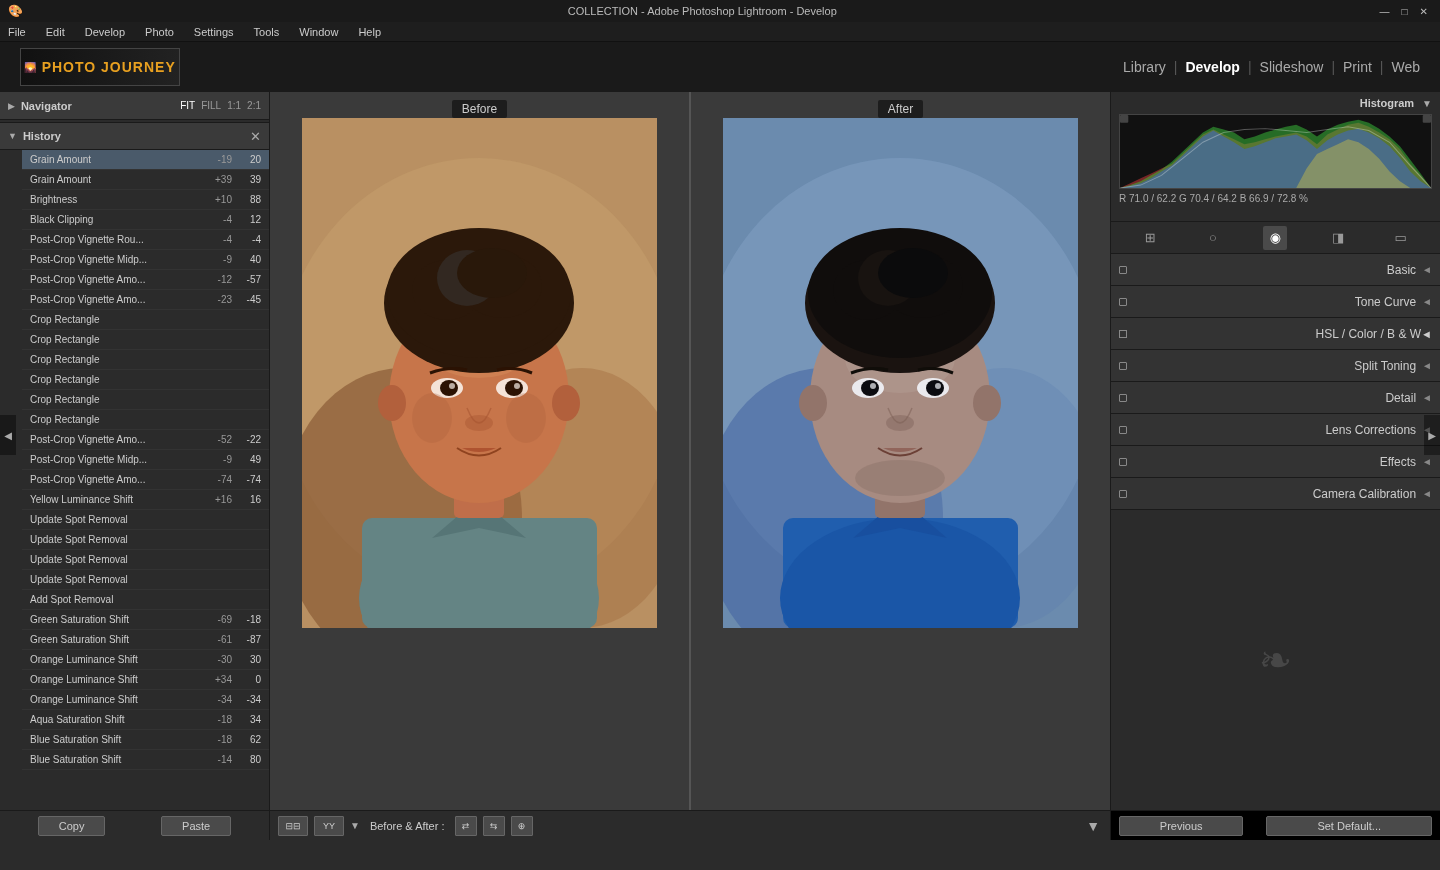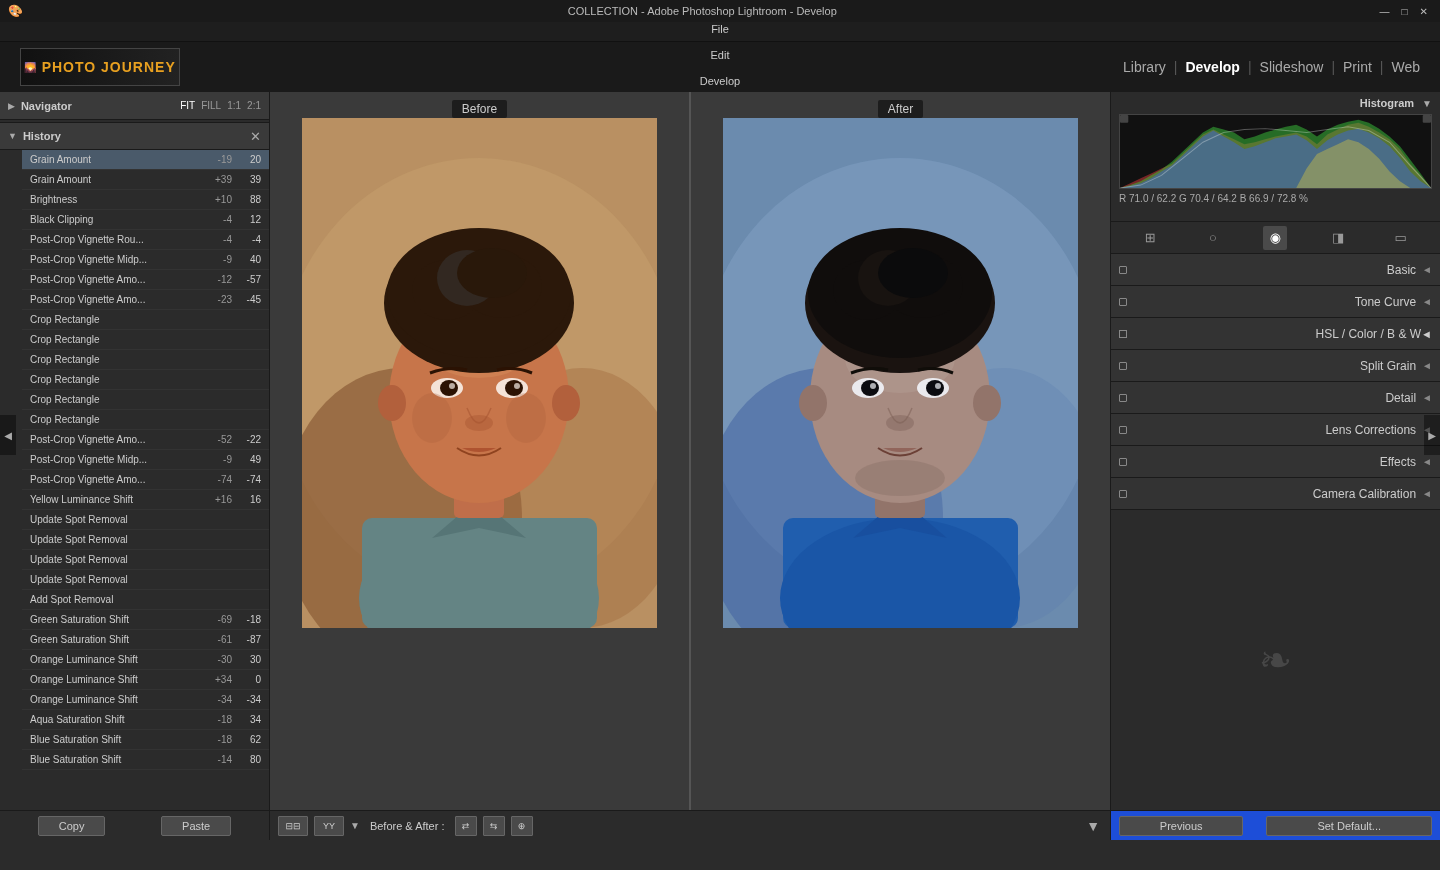--- a/index.html
+++ b/index.html
@@ -32,21 +32,20 @@
     #menubar {
       height: 20px;
       background: #1e1e1e;
       display: flex;
       align-items: center;
       padding: 0 4px;
       gap: 12px;
       font-size: 11px;
       color: #ccc;
       border-bottom: 1px solid #111;
-      flex-direction: column;
     }
     #menubar span { cursor: pointer; padding: 1px 4px; }
 
     
     #topnav {
       height: 50px;
       background: #1a1a1a;
       display: flex;
       align-items: center;
       padding: 0 20px;
@@ -392,21 +391,21 @@
       justify-content: center;
       background: #2b2b2b;
       opacity: 0.3;
       font-size: 40px;
       color: #888;
     }
 
     
     #right-bottom {
       height: 30px;
-      background: #1d4ed8;
+      background: #000000;
       border-top: 1px solid #1a1a1a;
       display: flex;
       align-items: center;
       justify-content: space-between;
       padding: 0 8px;
       gap: 23px;
     }
 
     
     .nav-side-arrow {
@@ -871,21 +870,21 @@
       <span class="sec-label">Tone Curve</span>
       <span class="sec-arrow">◄</span>
     </div>
         <div class="hsl-section">
       <div class="sec-indicator"></div>
       <span class="sec-label">HSL / Color / B &amp; W</span>
       <span class="sec-arrow">◄</span>
     </div>
         <div class="right-section">
       <div class="sec-indicator"></div>
-      <span class="sec-label">Split Grain</span>
+      <span class="sec-label">Split Toning</span>
       <span class="sec-arrow">◄</span>
     </div>
         <div class="right-section">
       <div class="sec-indicator"></div>
       <span class="sec-label">Detail</span>
       <span class="sec-arrow">◄</span>
     </div>
         <div class="right-section">
       <div class="sec-indicator"></div>
       <span class="sec-label">Lens Corrections</span>

